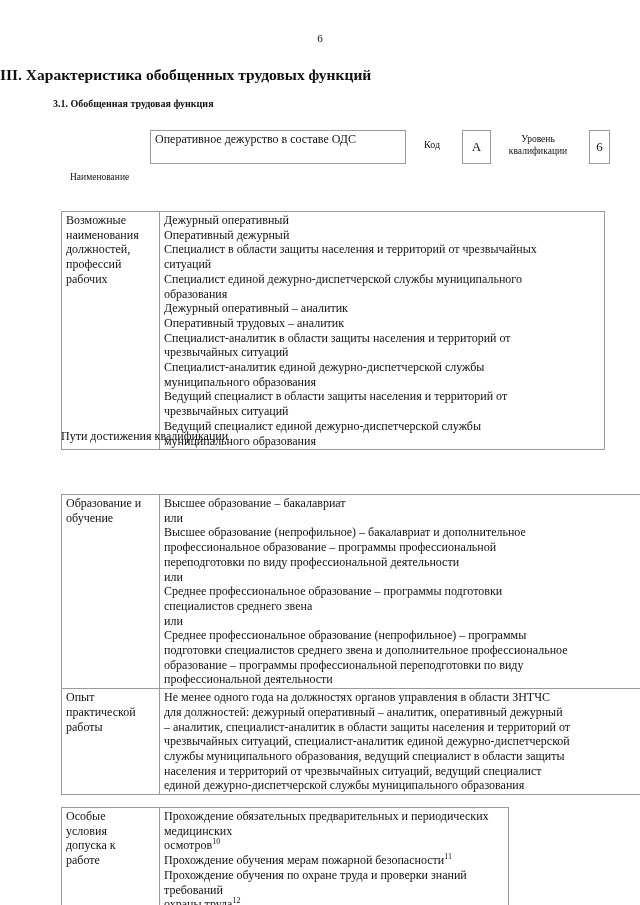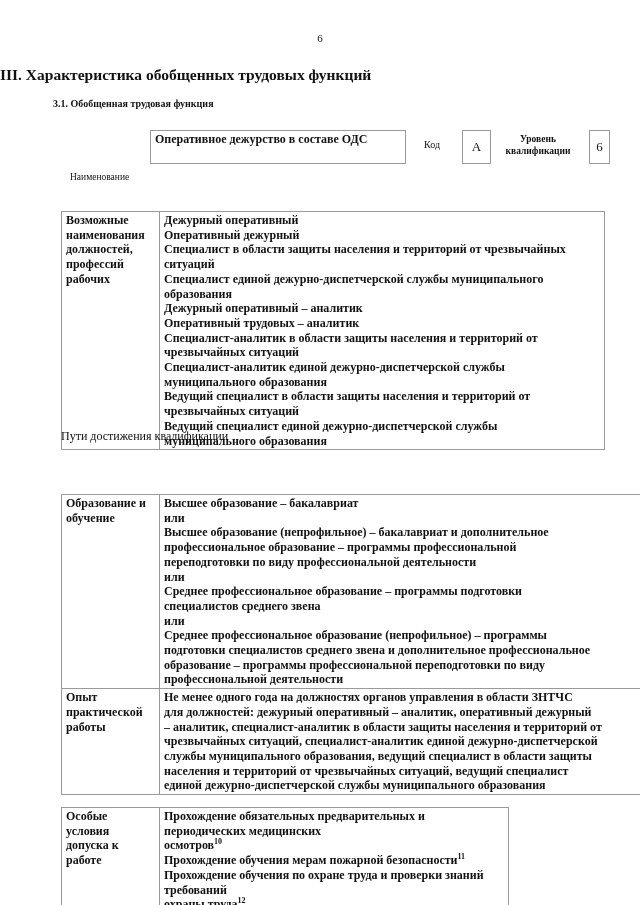--- a/index.html
+++ b/index.html
@@ -17,21 +17,21 @@
   .code-box { left:462px; top:130px; width:29px; height:34px; font-size:13px; text-align:center; line-height:32px; }
   .level-lbl { left:497px; top:133px; width:82px; text-align:center; font-size:9.5px; line-height:12px; }
   .level-box { left:589px; top:130px; width:21px; height:34px; font-size:13px; text-align:center; line-height:32px; }
   table.t { position:absolute; border-collapse:collapse; font-size:12px; line-height:14.7px;margin-top:36px; }
   table.t td { border:1px solid #9a9a9a; vertical-align:top; padding:1px 4px 1px 4px; }
   td.c1 { width:89px; }
   .t1 { left:61px; top:175px; width:544px; }
   .t2 { left:61px; top:458px; width:635px;border-radius:27px; }
   .t3 { left:61px; top:771px; width:448px; }
   .paths { left:61px; top:429px; font-size:12px; }
-  .line { display:block;font-weight:bold; }
+  .line { display:block; }
   sup { font-size:8px; line-height:0; vertical-align:super; }
 </style>
 </head>
 <body>
 
 <div class="abs pagenum">6</div>
 <div class="abs title">III. Характеристика обобщенных трудовых функций</div>
 <div class="abs subtitle">3.1. Обобщенная трудовая функция</div>
 
 <div class="abs hdr-name-lbl lbl-small">Наименование</div>

